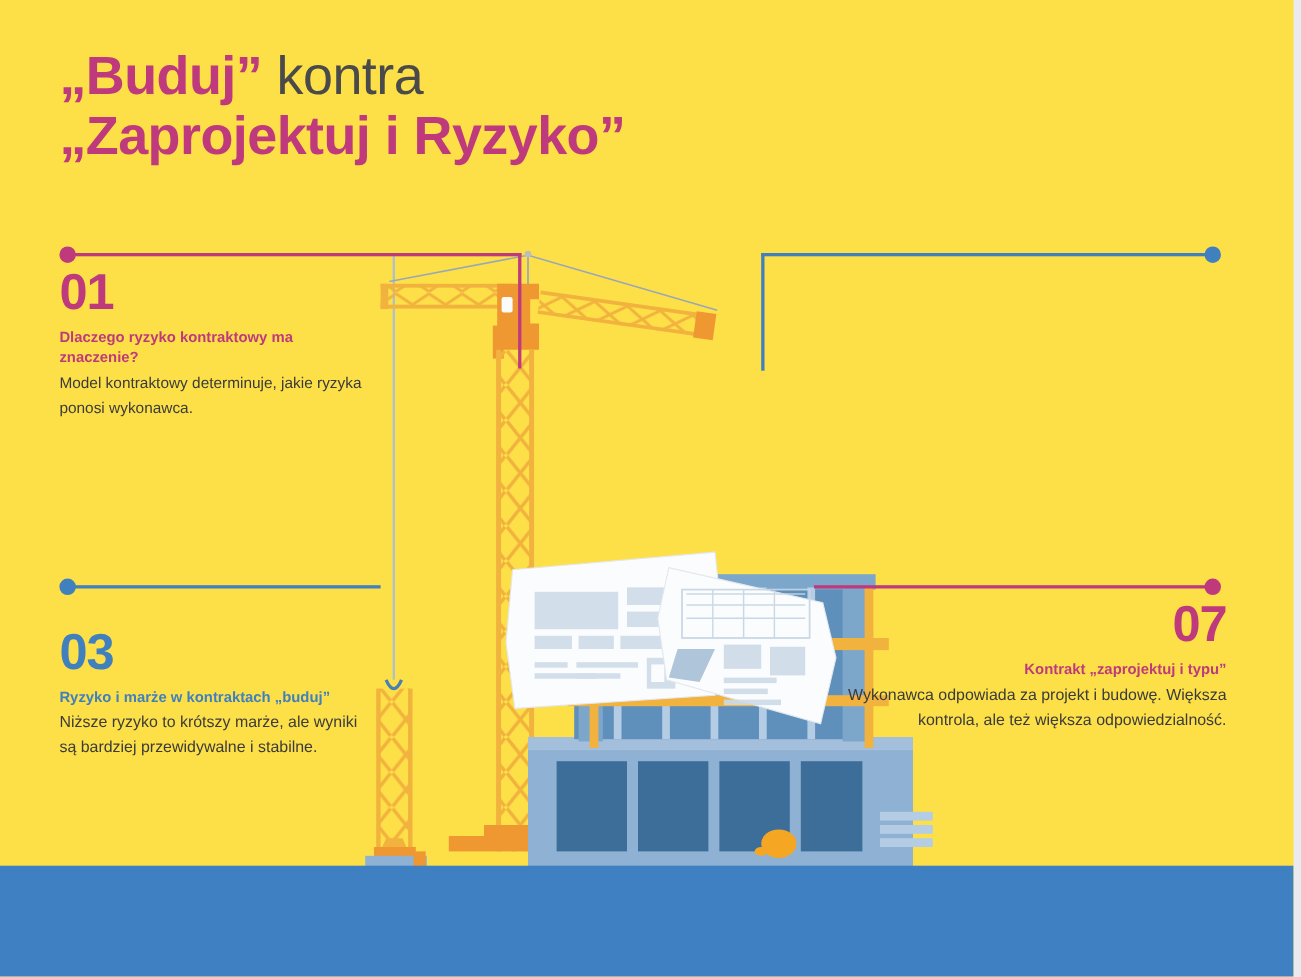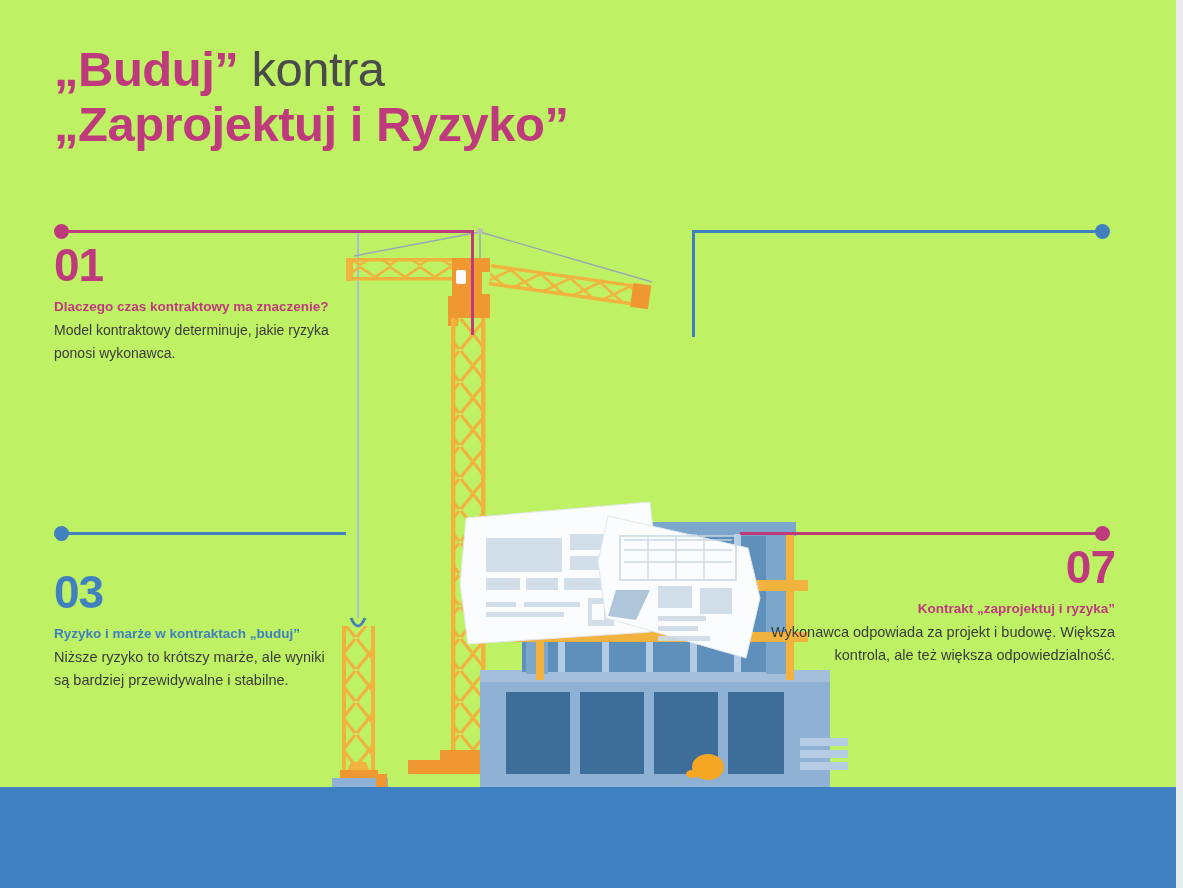--- a/index.html
+++ b/index.html
@@ -10,21 +10,21 @@
     height: 888px;
     overflow: hidden;
     background: #e9ebee;
     font-family: "Liberation Sans", sans-serif;
   }
 
   .slide {
     position: relative;
     width: 1176px;
     height: 888px;
-    background: #bef264;
+    background: #fde047;
     overflow: hidden;
   }
 
   
   .title-block {
     position: absolute;
     left: 54px;
     top: 42px;
     width: 700px;
     line-height: 1.12;
@@ -305,32 +305,32 @@
     <span class="hbar bg-blue"></span>
   </div>
 
   <div class="conn" id="conn-04">
     <span class="hbar bg-magenta"></span>
     <span class="dot bg-magenta"></span>
   </div>
 
   <div class="item" id="item-01">
     <div class="num magenta">01</div>
-    <div class="subtitle magenta">Dlaczego czas kontraktowy ma znaczenie?</div>
+    <div class="subtitle magenta">Dlaczego ryzyko kontraktowy ma znaczenie?</div>
     <div class="body-text">Model kontraktowy determinuje, jakie ryzyka ponosi wykonawca.</div>
   </div>
 
 
   <div class="item" id="item-03">
     <div class="num blue">03</div>
     <div class="subtitle blue">Ryzyko i marże w kontraktach „buduj”</div>
     <div class="body-text small">Niższe ryzyko to krótszy marże, ale wyniki są bardziej przewidywalne i stabilne.</div>
   </div>
 
   <div class="item" id="item-04">
     <div class="num magenta">07</div>
-    <div class="subtitle magenta">Kontrakt „zaprojektuj i ryzyka”</div>
+    <div class="subtitle magenta">Kontrakt „zaprojektuj i typu”</div>
     <div class="body-text small">Wykonawca odpowiada za projekt i budowę. Większa kontrola, ale też większa odpowiedzialność.</div>
   </div>
 
   <div class="footer-band"></div>
 
 </div>
 
 </body></html>

